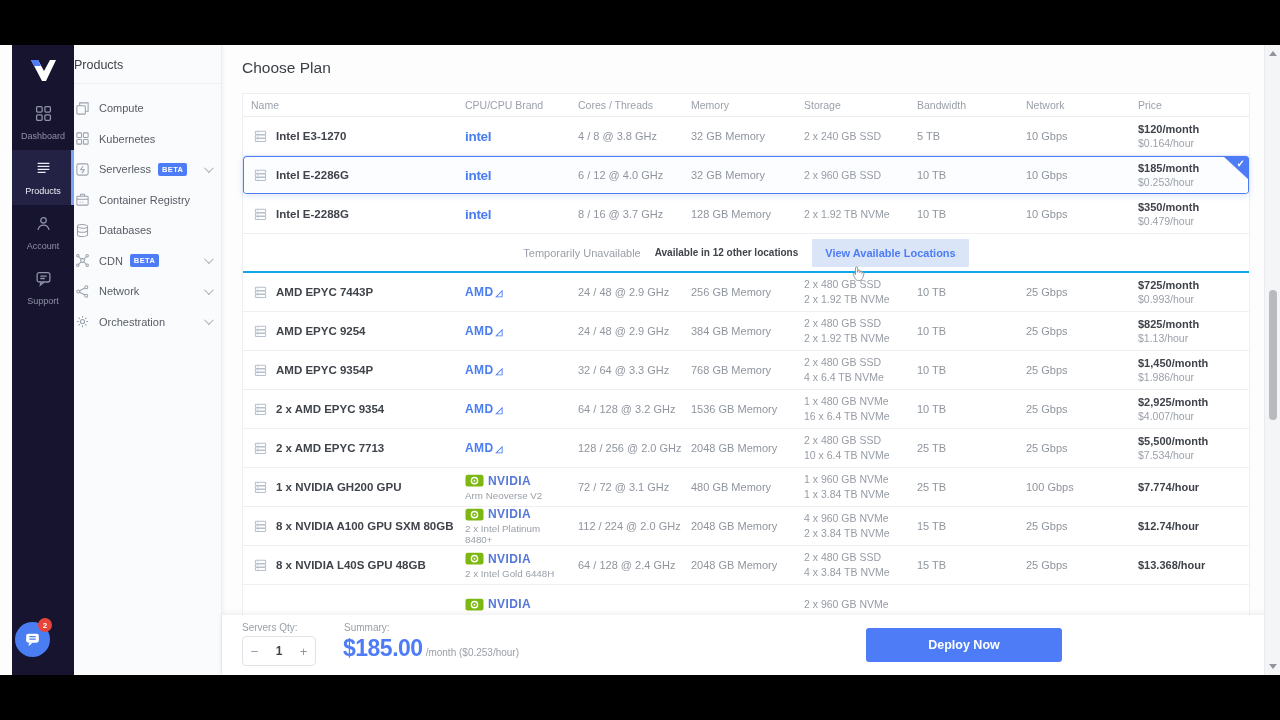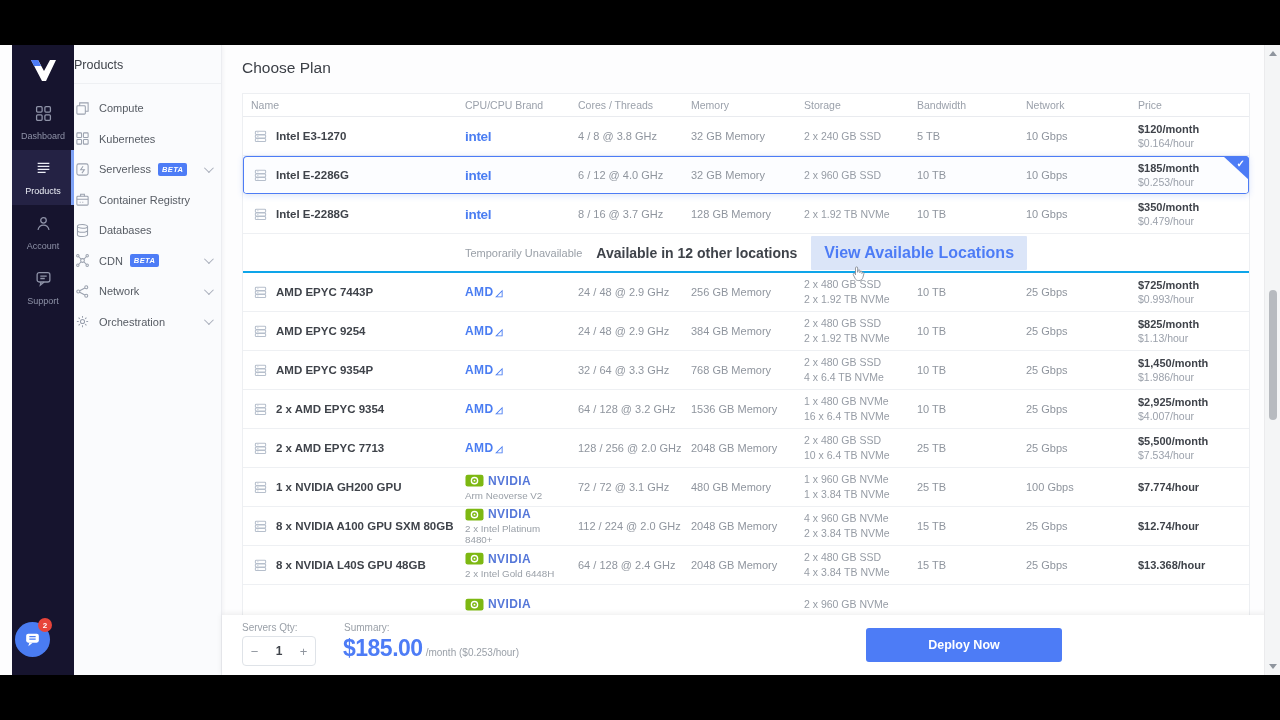--- a/index.html
+++ b/index.html
@@ -24,21 +24,21 @@
   
   .panel { position:absolute; left:62px; top:0; width:160px; height:630px; background:#fafbfd;
     border-right:1px solid #ecedf1; box-shadow:1px 0 4px rgba(20,20,50,.05); z-index:3; }
   .panel-title { padding:13px 0 11px 12px; font-size:12.5px; color:#3f434a; border-bottom:1px solid #eef0f3; }
   .panel-items { padding-top:9px; }
   .panel-item { height:30.5px; display:flex; align-items:center; padding:0 10px 0 13px;
     color:#565b63; font-size:11px; cursor:pointer; }
   .panel-icon { width:15px; height:15px; margin-right:9px; color:#9aa1ae; flex:0 0 15px; }
   .panel-icon svg { width:15px; height:15px; stroke:currentColor; fill:none; stroke-width:1.1; }
   .beta-badge { margin-left:7px; background:var(--accent,#4d7cf6); color:#fff; font-size:7.5px;
-    font-weight:700; letter-spacing:.4px; padding:2px 4px; border-radius:2px;font-style:italic; }
+    font-weight:700; letter-spacing:.4px; padding:2px 4px; border-radius:2px; }
   .chevron { margin-left:auto; width:7px; height:7px; border-right:1.4px solid #a9afbb;
     border-bottom:1.4px solid #a9afbb; transform:rotate(45deg) translateY(-2px); }
 
   
   .main { position:absolute; left:222px; top:0; width:1058px; height:630px; background:#fdfdfe; }
   .page-title { position:absolute; left:20px; top:14px; font-size:15.5px; font-weight:500; color:#3b3f46; }
 
   .table { position:absolute; left:20px; top:48px; width:1008px; background:#fff; border:1px solid #edeff2; }
   .thead, .row { display:grid; grid-template-columns:214px 113px 113px 113px 113px 109px 112px 1fr; align-items:center; }
   .thead { height:23px; border-bottom:1px solid #e9ebef; color:#9ba1ab; font-size:10.5px; }
@@ -62,22 +62,22 @@
 
   .row.selected { background:#fcfdff; box-shadow:0 0 0 1px var(--accent,#4d7cf6) inset, 0 1px 6px rgba(77,124,246,.2);
     border-radius:4px; z-index:2; }
   .sel-corner { position:absolute; top:0; right:0; width:0; height:0;
     border-top:24px solid var(--accent,#4d7cf6); border-left:26px solid transparent; border-top-right-radius:4px; }
   .sel-check { position:absolute; top:2px; right:4px; color:#fff; font-size:10px; font-weight:700; }
 
   .band { height:39px; border-bottom:2px solid #0ea5e9; background:#fff; display:flex;
     align-items:center; justify-content:center; gap:14px; }
   .band-unavail { color:#9aa0a8; font-size:11px; }
-  .band-avail { color:#3f434a; font-size:14px; font-weight:600; }
-  .band-btn { background:var(--accent-light-bg,#dbe5f8); color:var(--accent,#4d7cf6); font-size:16px;
+  .band-avail { color:#3f434a; font-size:10px; font-weight:600; }
+  .band-btn { background:var(--accent-light-bg,#dbe5f8); color:var(--accent,#4d7cf6); font-size:11px;
     font-weight:600; padding:8px 13px; border:none; border-radius:1px; cursor:pointer;
     font-family:"Liberation Sans", sans-serif; }
 
   
   .footerbar { position:absolute; left:0; bottom:0; width:1058px; height:60px; background:#fff;
     box-shadow:0 -1px 6px rgba(0,0,0,.08); z-index:5; }
   .qty-label { position:absolute; left:20px; top:7px; font-size:10px; color:#9aa0a8; }
   .stepper { position:absolute; left:20px; top:21px; width:74px; height:30px; border:1px solid #dfe3e8;
     border-radius:4px; display:flex; align-items:center; background:#fff; }
   .step-btn { width:23px; text-align:center; color:#8f959e; font-size:13px; cursor:pointer; user-select:none; }

